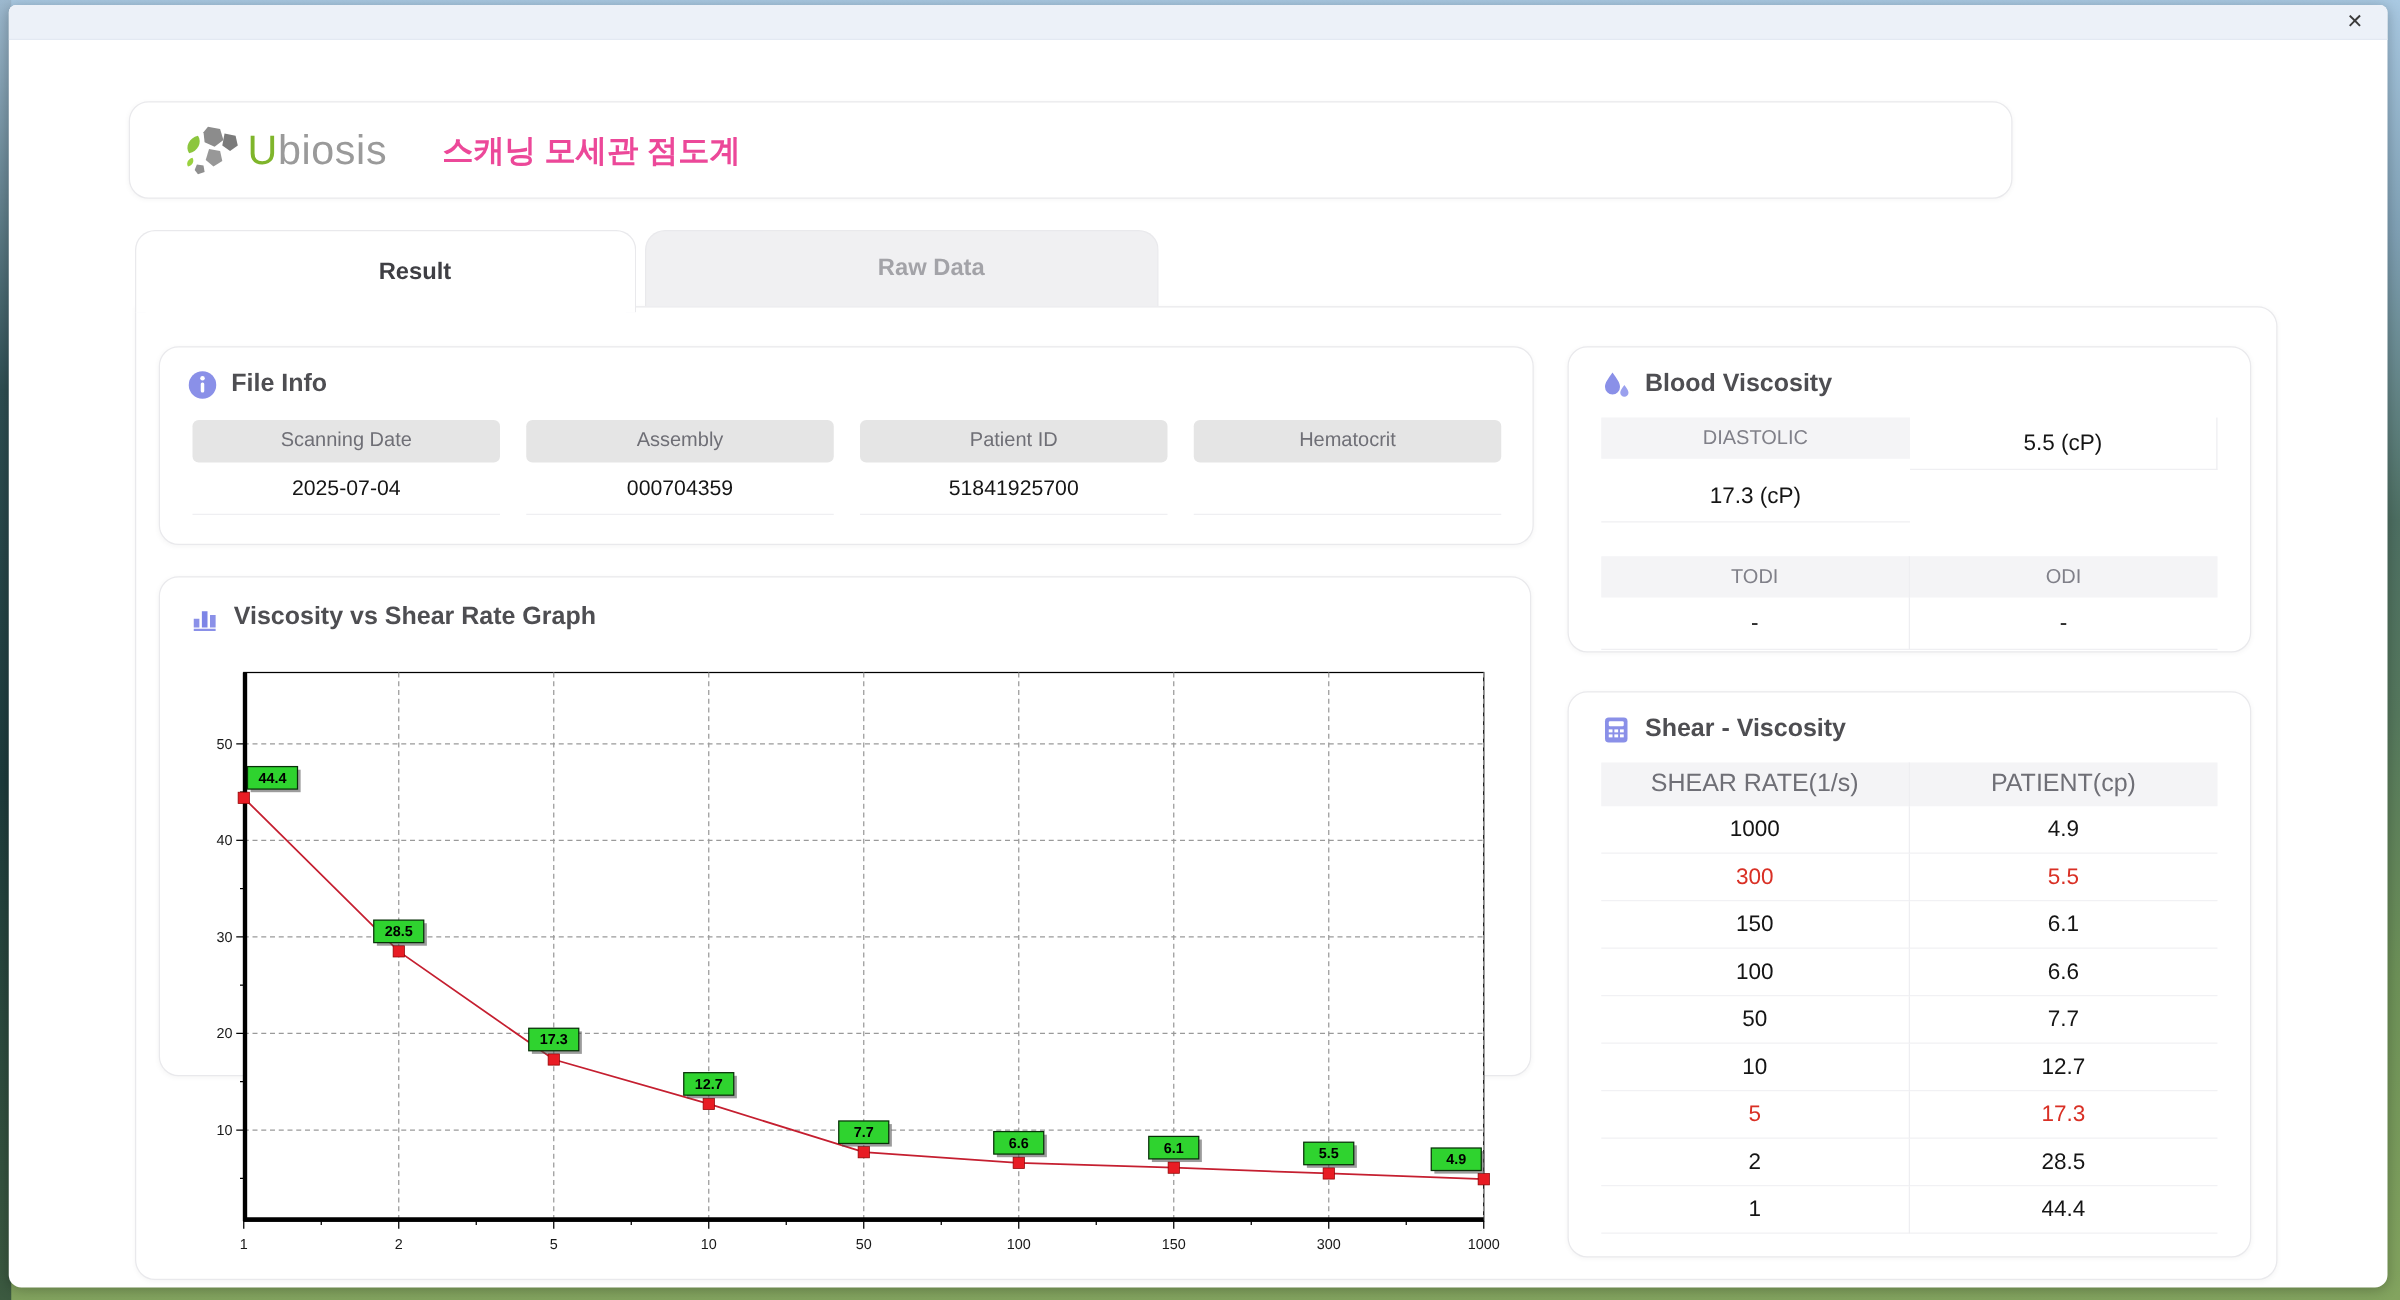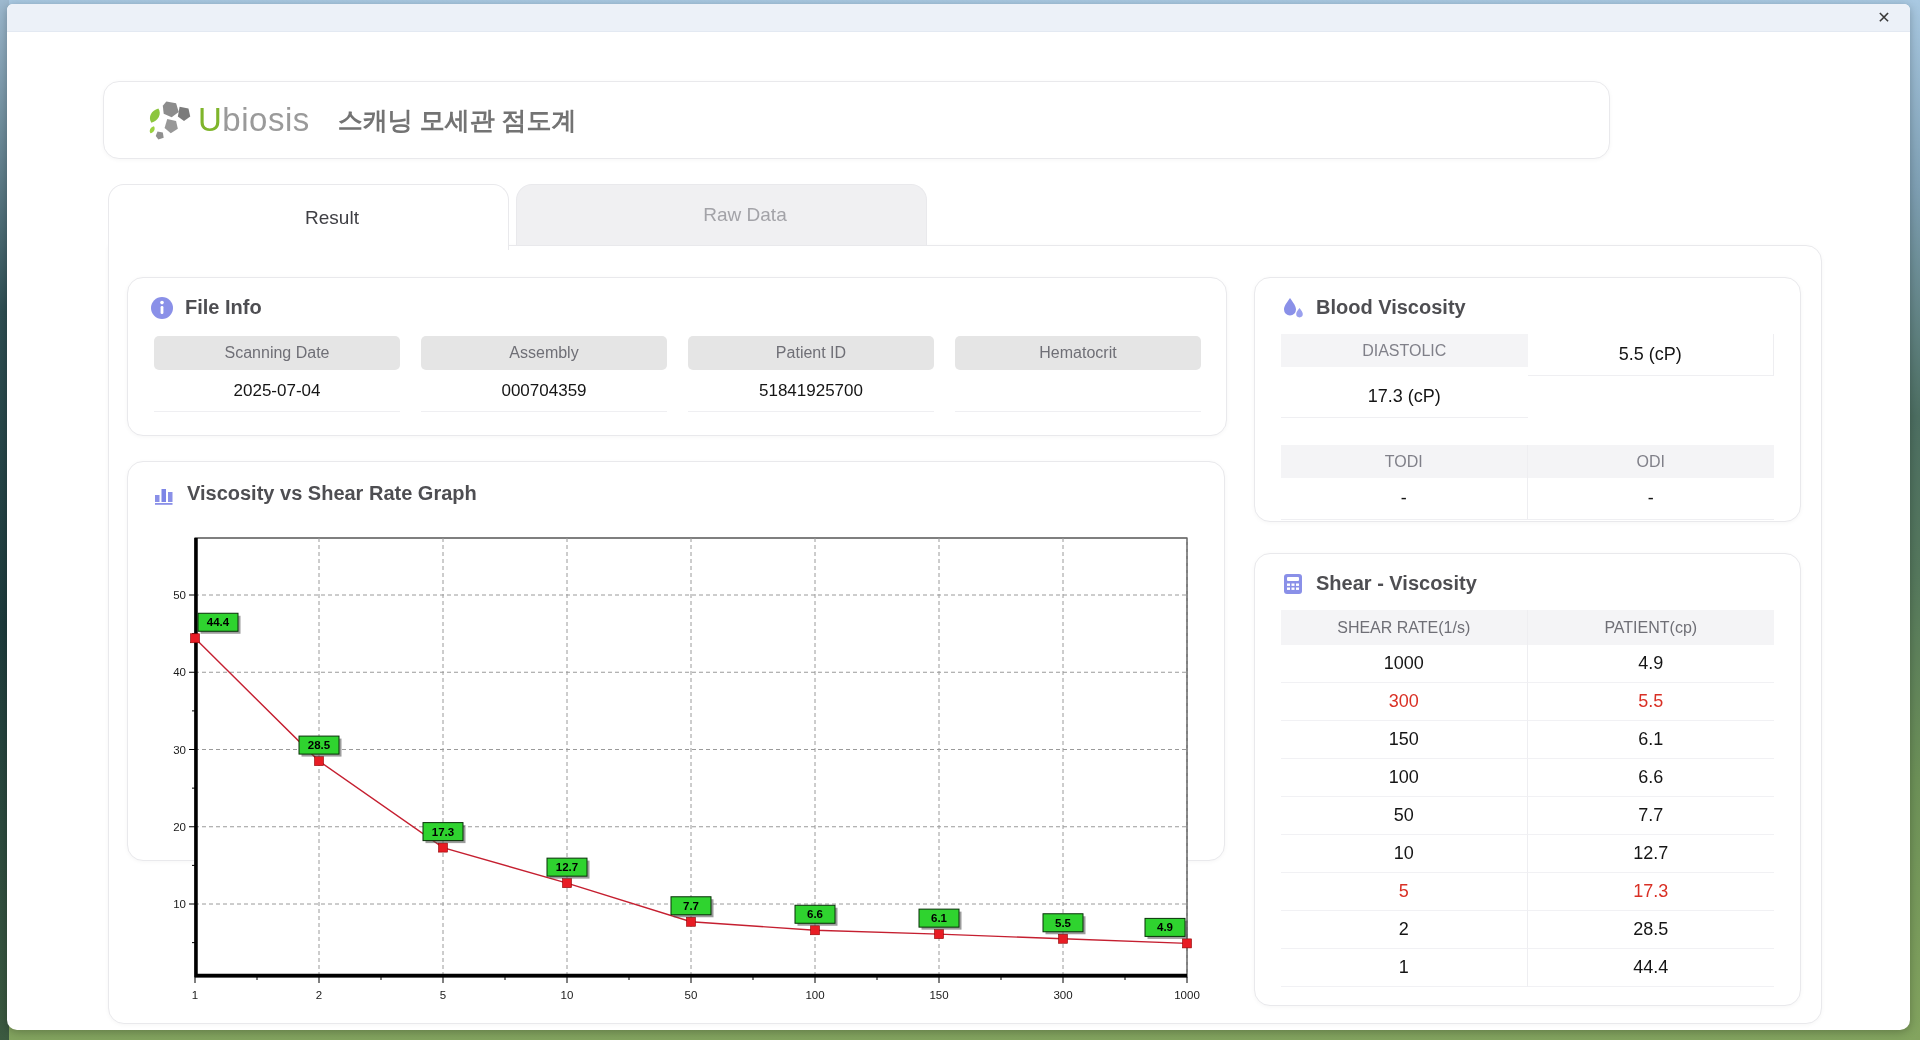--- a/index.html
+++ b/index.html
@@ -32,28 +32,28 @@
     position:absolute; background:#fff; border:1px solid #e9e9ec; border-radius:16px;
     box-shadow:0 1px 4px rgba(0,0,0,.04);
   }
 
   
   .header-card { left:96px; top:77px; width:1507px; height:78px; display:flex; align-items:center; padding-left:42px; }
   .logo { display:flex; align-items:center; }
   .logo svg { width:46px; height:42px; margin-right:6px; }
   .logo-text { font-size:33px; font-weight:500; color:#9a9a9a; letter-spacing:.5px; }
   .logo-text .u { color:#7fb52b; }
-  .app-title { margin-left:28px; font-size:25px; font-weight:bold; color:#737373; }
+  .app-title { margin-left:44px; font-size:25px; font-weight:bold; color:#ec4899; }
 
   
   .tabs { position:absolute; left:101px; top:180px; display:flex; gap:7px; z-index:3; }
   .tab {
     width:401px; height:64px; border-radius:16px 16px 0 0;
     display:flex; align-items:center; justify-content:center;
-    font-size:19px; font-weight:normal; border:1px solid #e9e9ec; border-bottom:none;padding-left:47px;
+    font-size:19px; font-weight:bold; border:1px solid #e9e9ec; border-bottom:none;padding-left:47px;
   }
   .tab.active { background:#fff; color:#3f3f44; height:66px; }
   .tab.inactive { background:#f0f0f2; color:#a3a3a8; width:411px; height:61px; }
 
   
   .main-card { left:101px; top:241px; width:1714px; height:779px; border-radius:0 16px 16px 16px; z-index:2; }
 
   .section-title { display:flex; gap:11px; font-size:20px; font-weight:bold; color:#4e4e52; }
   .icon-badge { width:24px; height:24px; display:inline-flex; align-items:center; justify-content:center; }
 
@@ -77,21 +77,21 @@
 
   
   .graph-card { left:18px; top:215px; width:1098px; height:400px; padding:20px 0 0 24px; }
   .chart-wrap { position:absolute; left:28px; top:58px; }
 
   
   .shear-card { left:1145px; top:307px; width:547px; height:453px; padding:18px 26px 0 26px; }
   .sh-table { margin-top:14px; }
   .sh-head { display:grid; grid-template-columns:1fr 1fr; }
   .sh-hcell { height:35px; background:#f4f4f6; display:flex; align-items:center; justify-content:center;
-              font-size:16px; color:#6f6f76; }
+              font-size:20px; color:#6f6f76; }
   .sh-row { display:grid; grid-template-columns:1fr 1fr; }
   .sh-cell { height:38px; display:flex; align-items:center; justify-content:center; font-size:18px; color:#151515;
              border-bottom:1px solid #f1f1f4; }
   .sh-cell.left, .sh-hcell.left { border-right:1px solid #eeeef1; }
   .sh-row.red .sh-cell { color:#d93025; }
 </style>
 </head>
 <body>
 
 <div class="desktop"></div>

